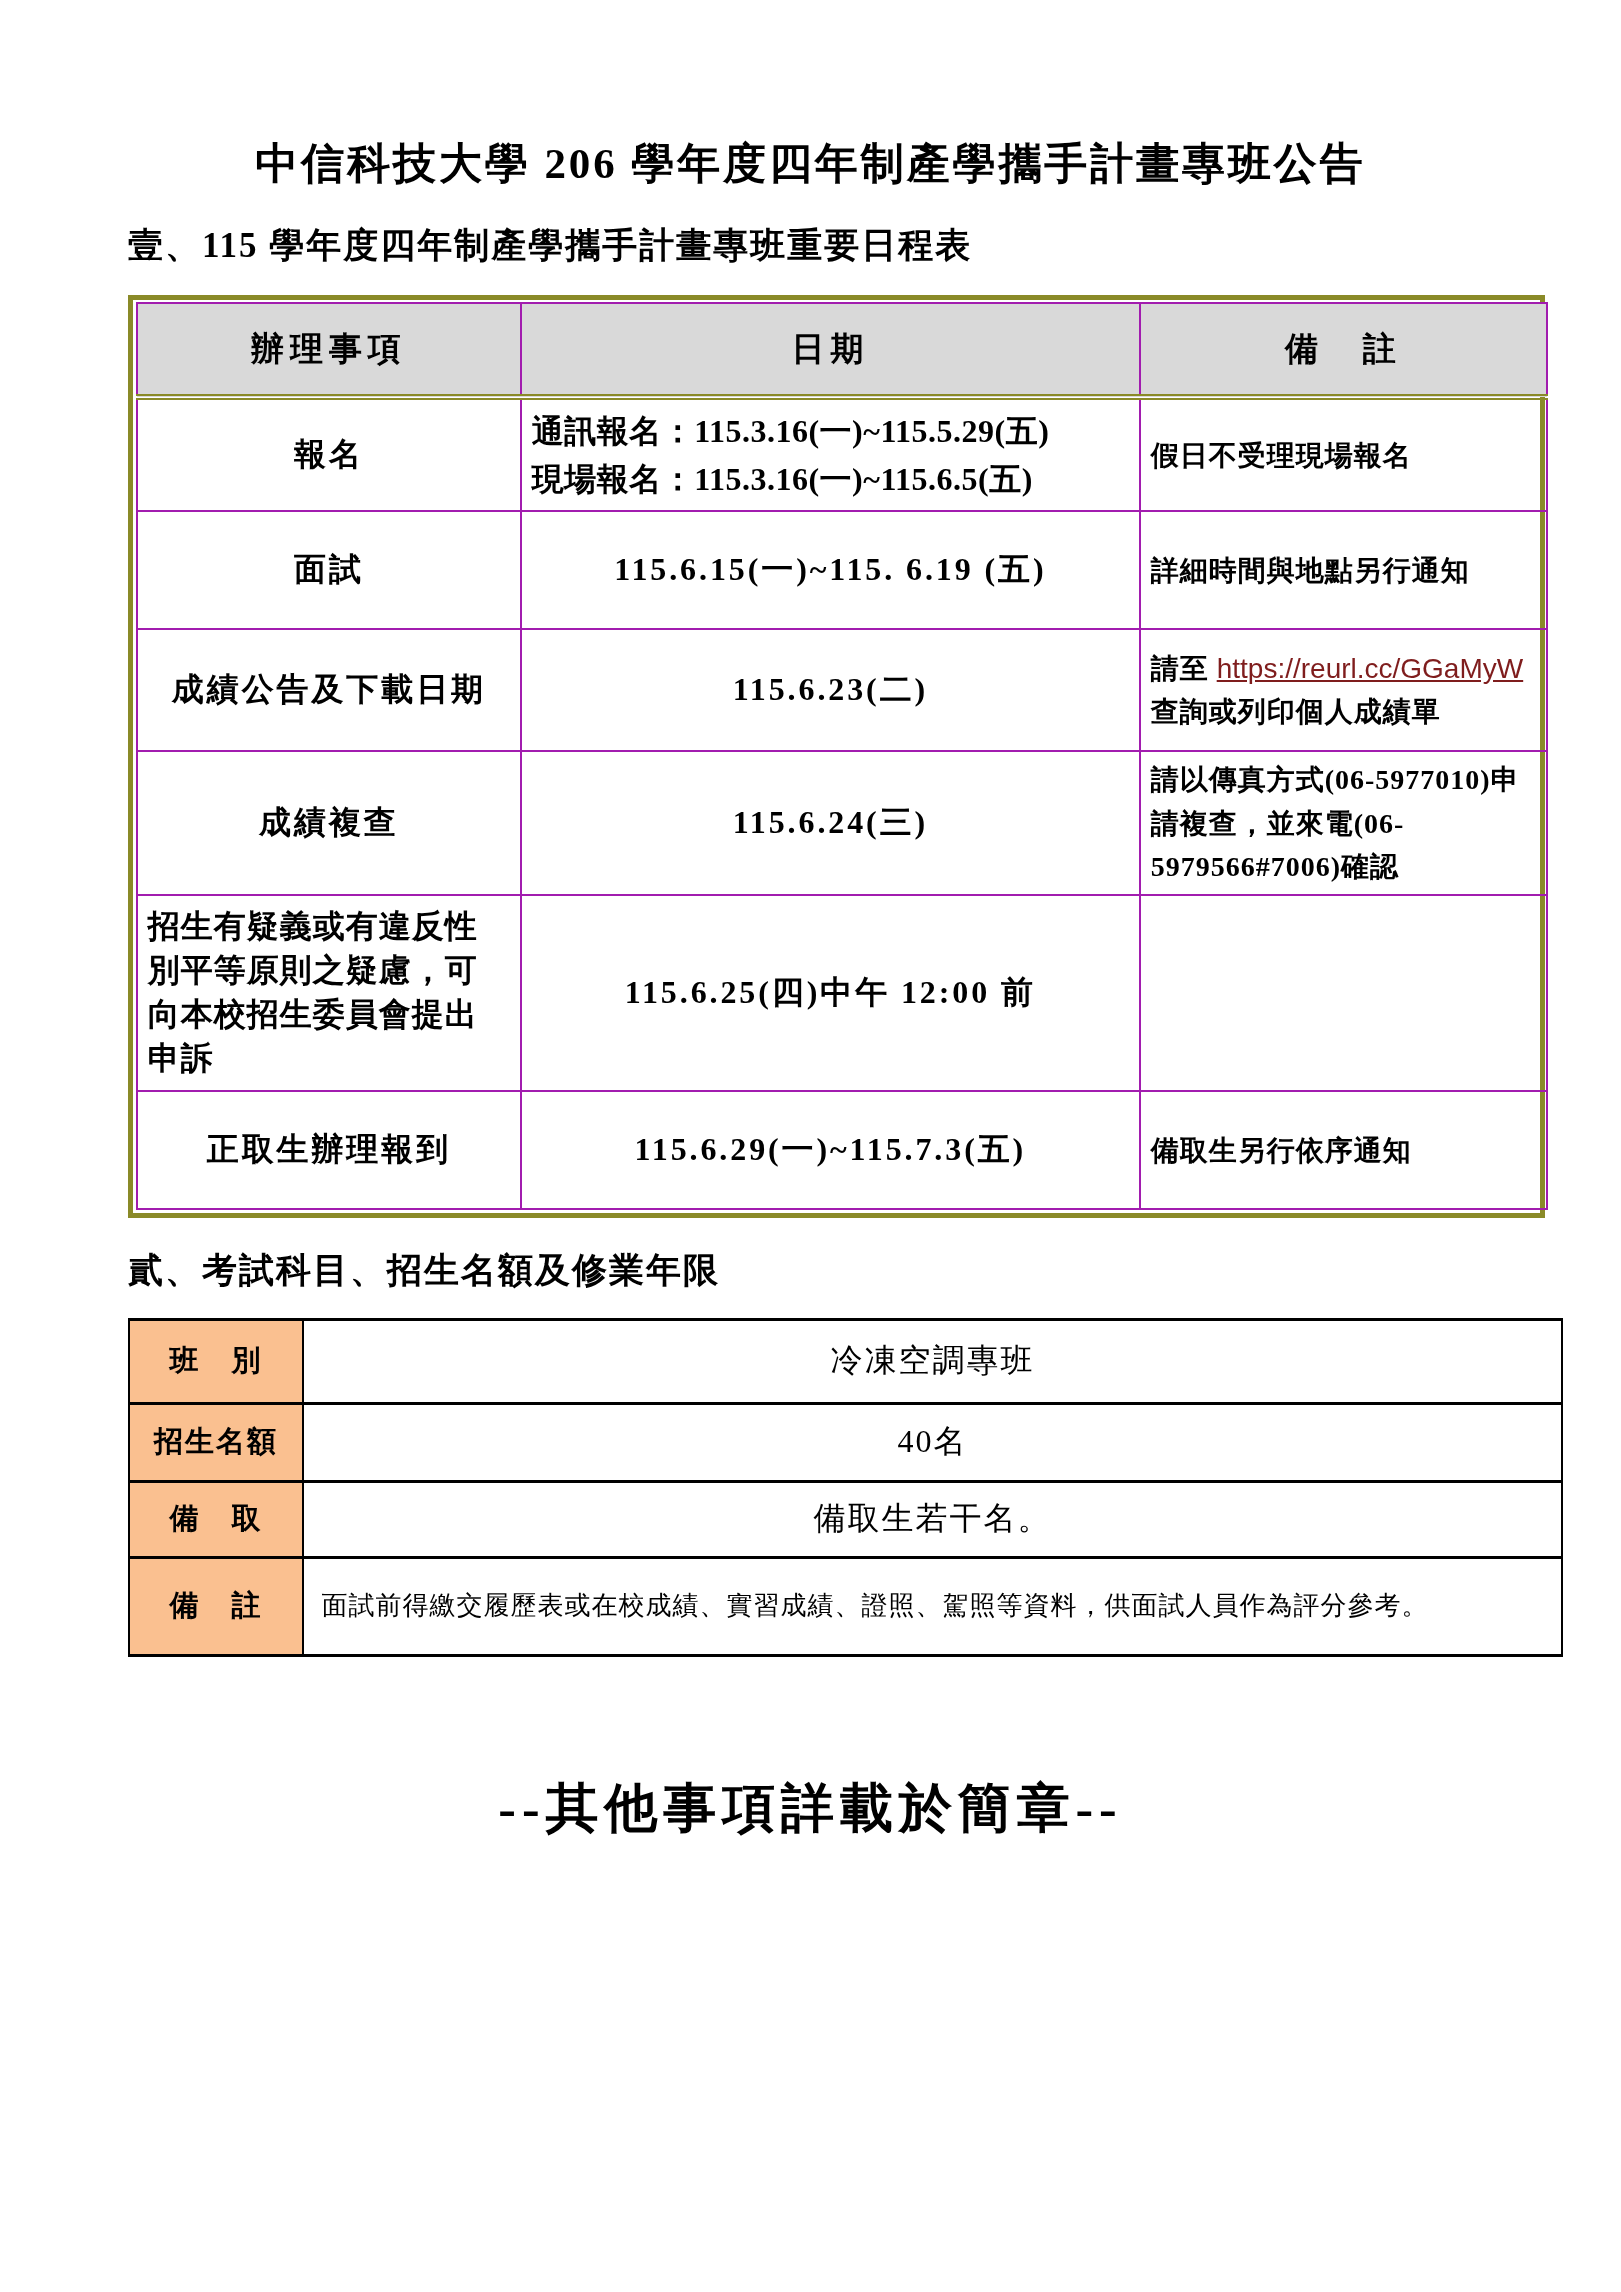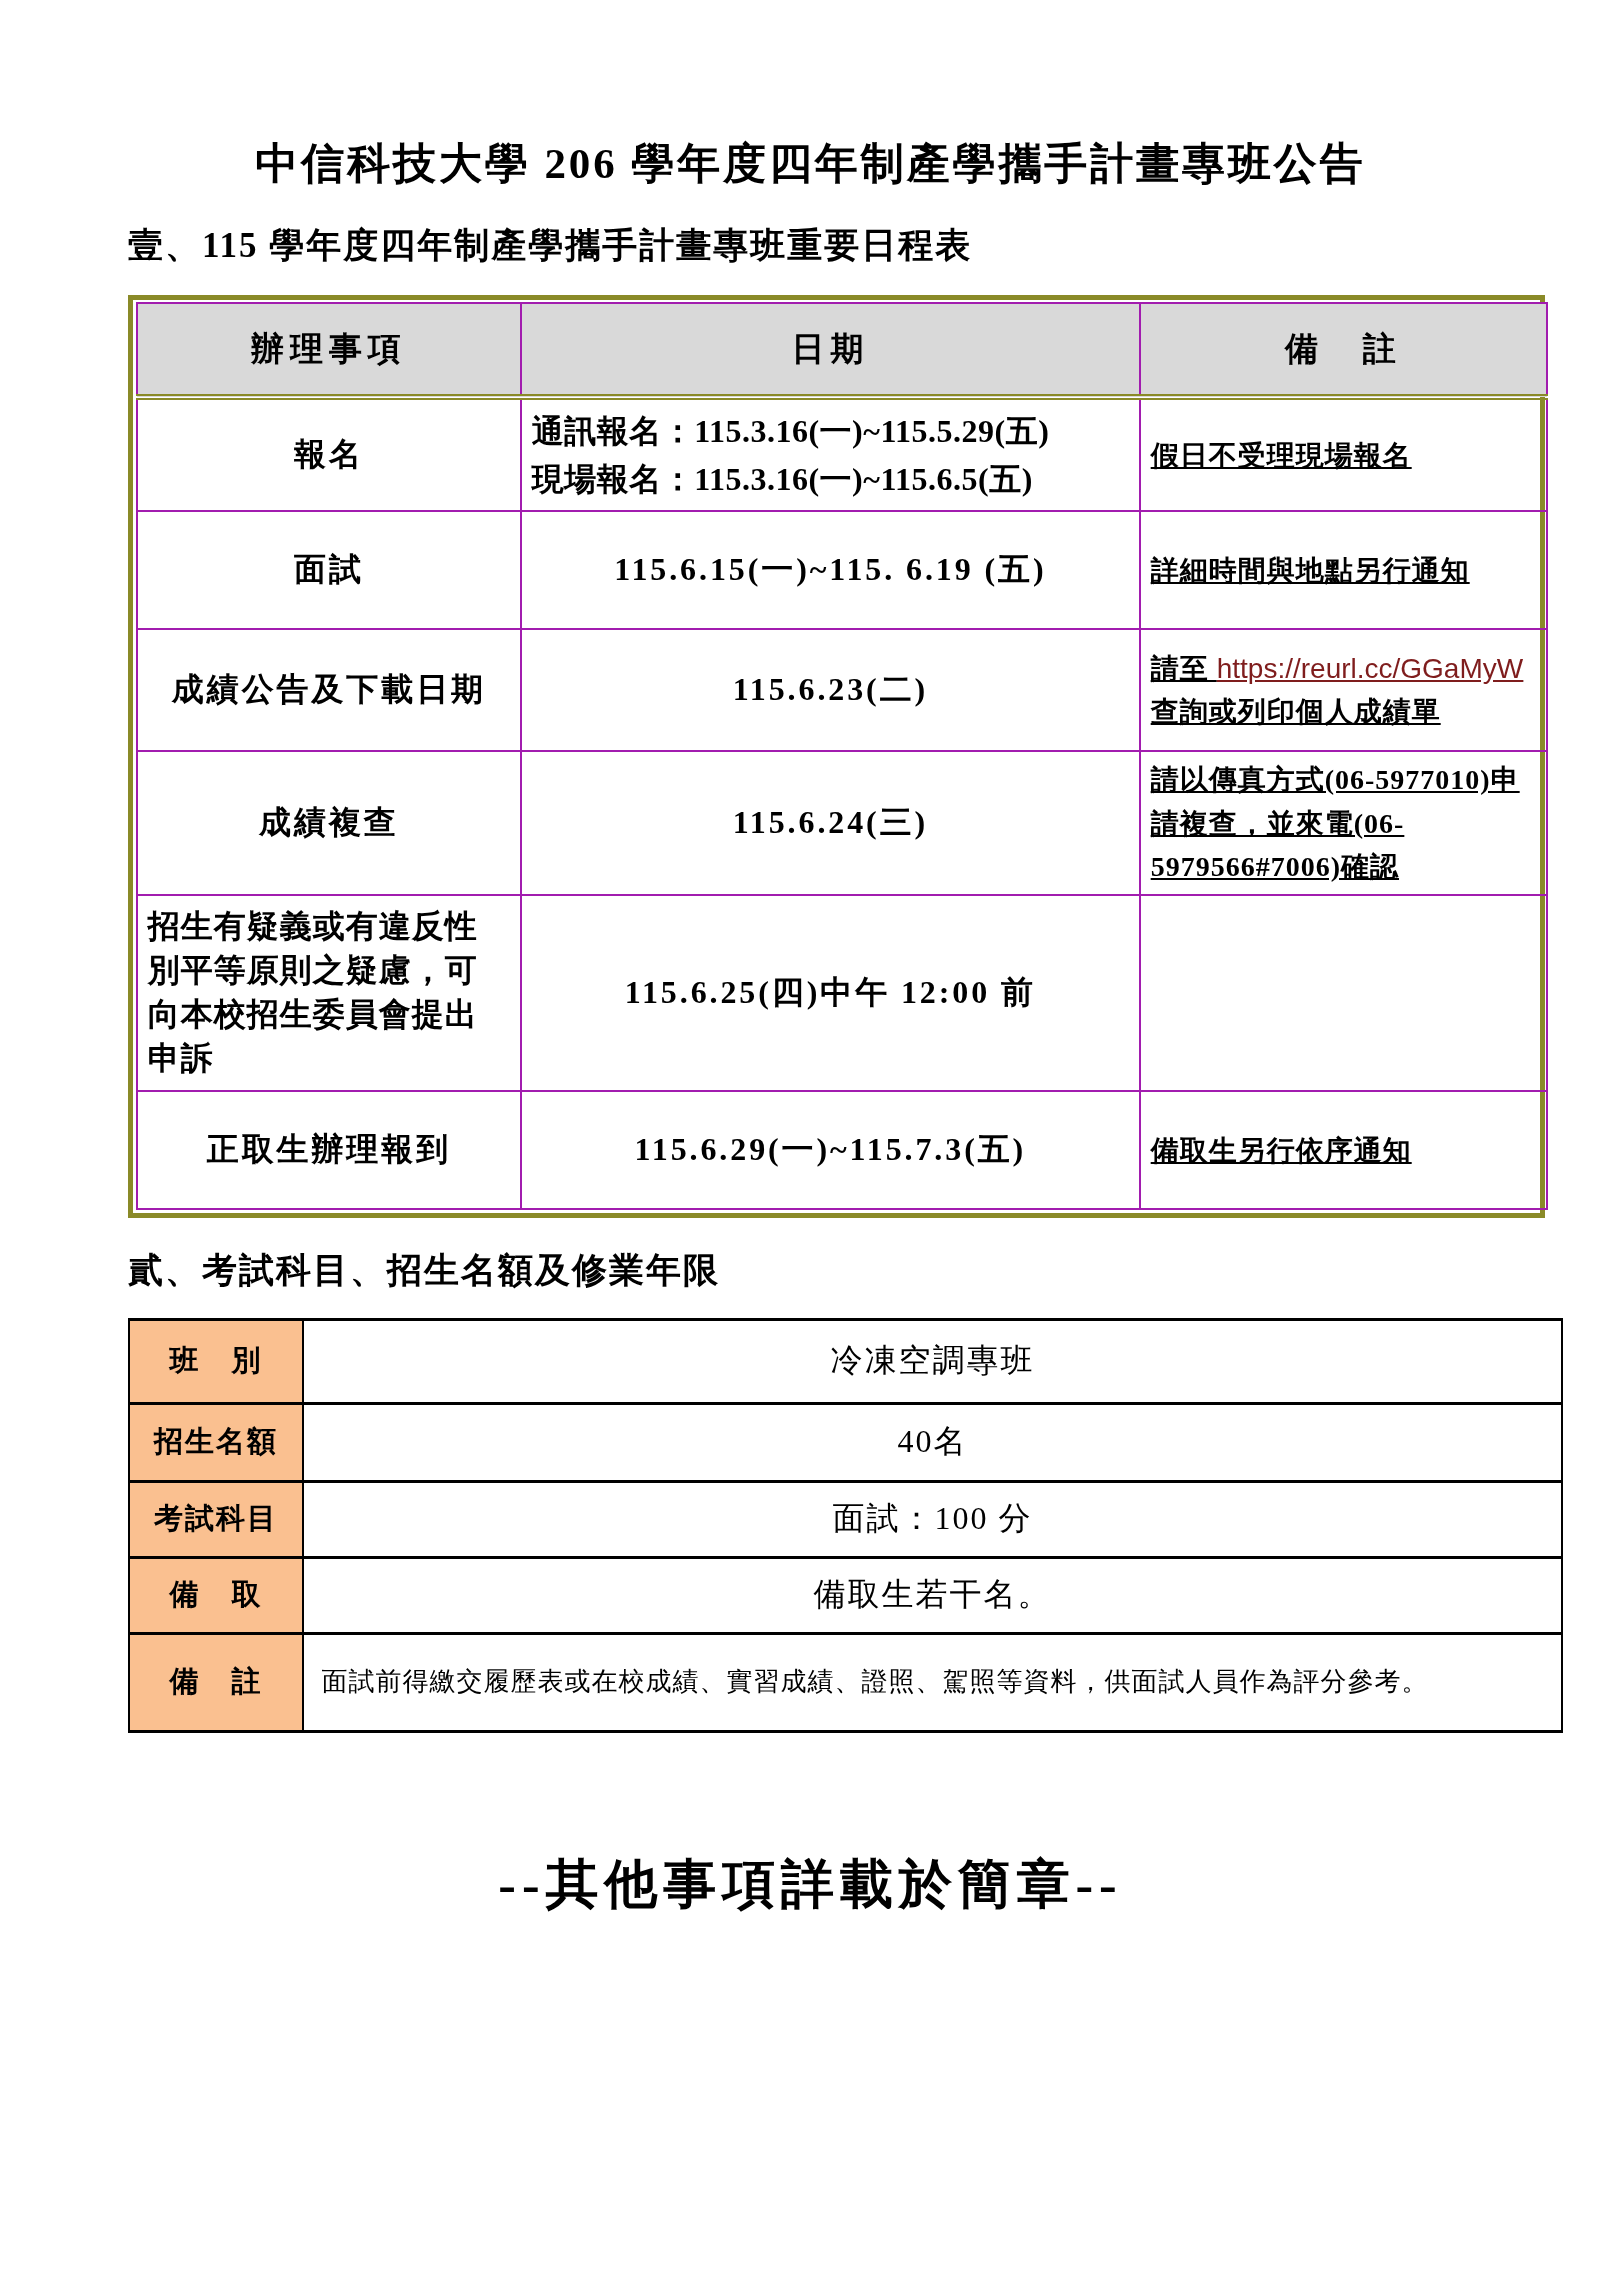--- a/index.html
+++ b/index.html
@@ -59,21 +59,20 @@
   td.item, td.date{
     text-align:center;
     font-size:32px;
     letter-spacing:2.9px;
   }
   td.note{
     text-align:left;
     font-size:28px;
     letter-spacing:1px;
     line-height:1.55;
-    text-decoration:underline;
   }
   td.left-align{text-align:left;letter-spacing:1px;}
   .r0{height:114px;}
   .r1{height:118px;}
   .r2{height:122px;}
   .r3{height:129px;}
   .r4{height:122px;}
   .r5{height:196px;}
   .r6{height:118px;}
   .date-lines div{font-size:32px;letter-spacing:0.5px;text-align:left;line-height:1.5;}
@@ -200,24 +199,20 @@
       </colgroup>
     <tbody>
       <tr class="e0">
         <td class="lab">班　別</td>
         <td class="val">冷凍空調專班</td>
       </tr>
       <tr class="e1">
         <td class="lab">招生名額</td>
         <td class="val">40名</td>
       </tr>
-      <tr class="e2">
-        <td class="lab">考試科目</td>
-        <td class="val">面試：100 分</td>
-      </tr>
       <tr class="e4">
         <td class="lab">備　取</td>
         <td class="val">備取生若干名。</td>
       </tr>
       <tr class="e5">
         <td class="lab">備　註</td>
         <td class="val val-left">面試前得繳交履歷表或在校成績、實習成績、證照、駕照等資料，供面試人員作為評分參考。</td>
       </tr>
     </tbody>
   </table>

